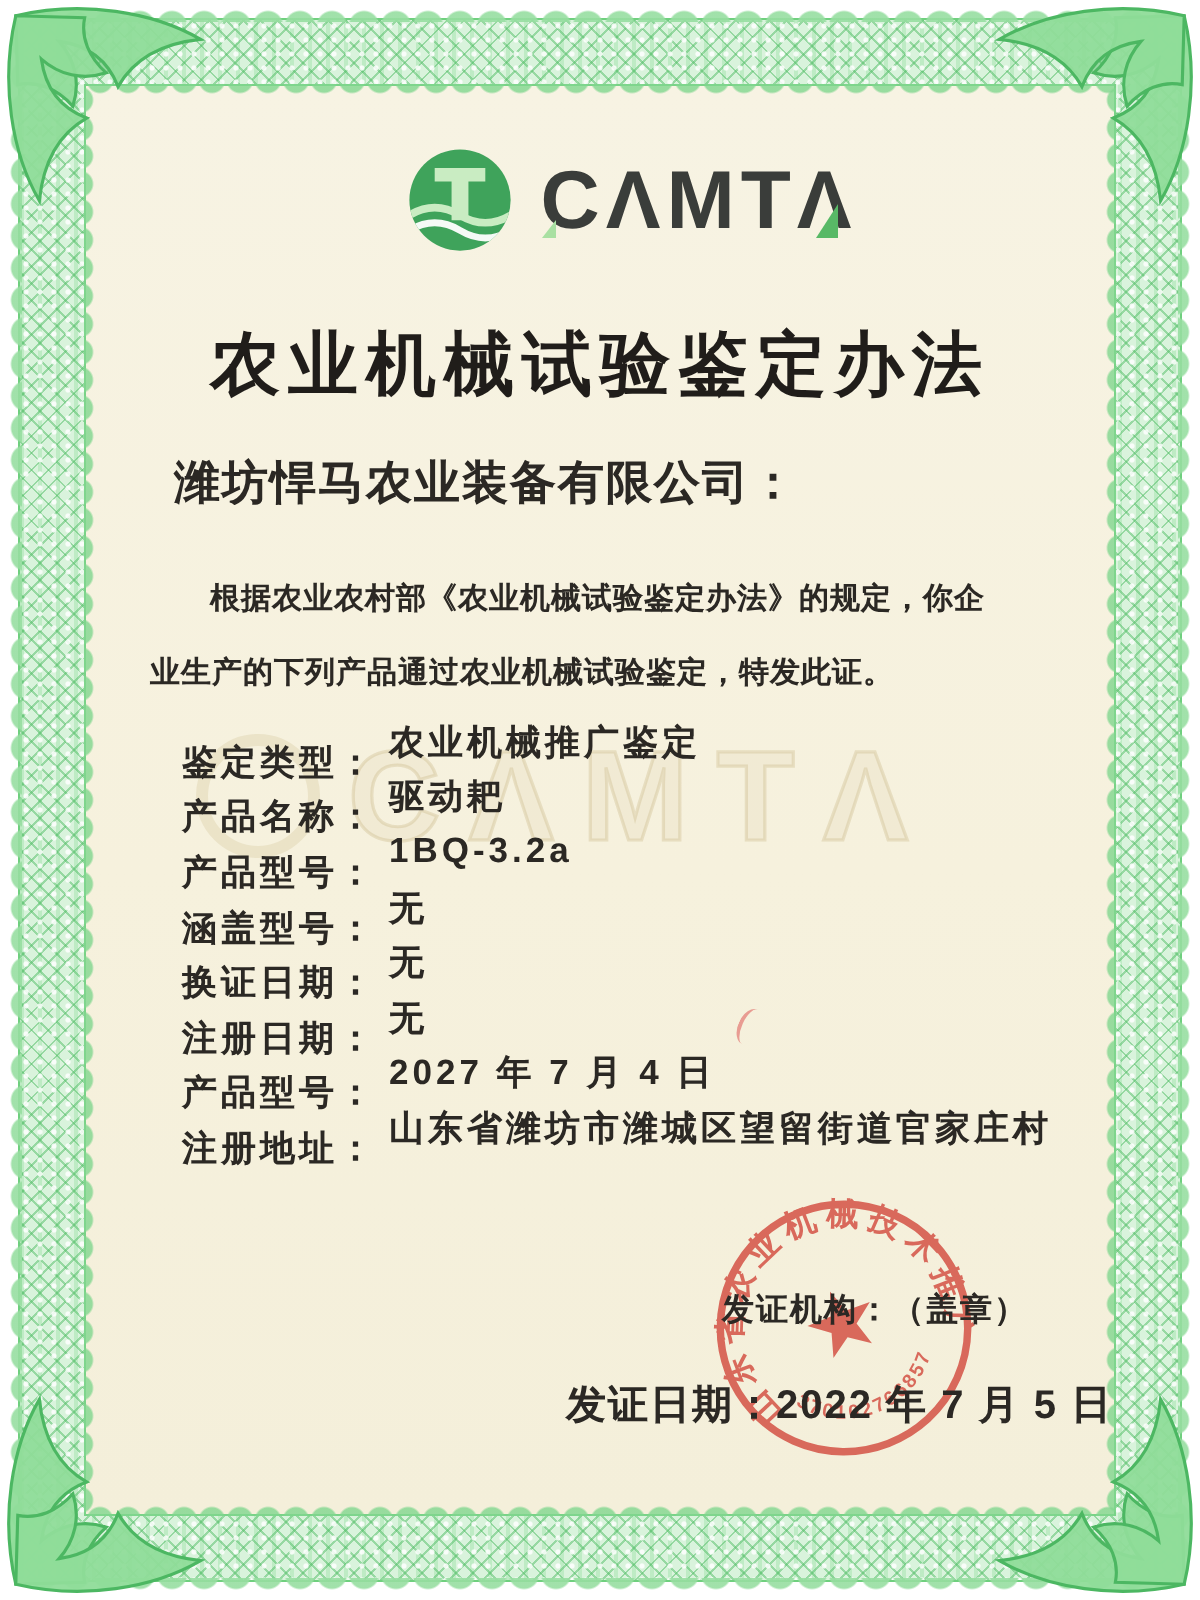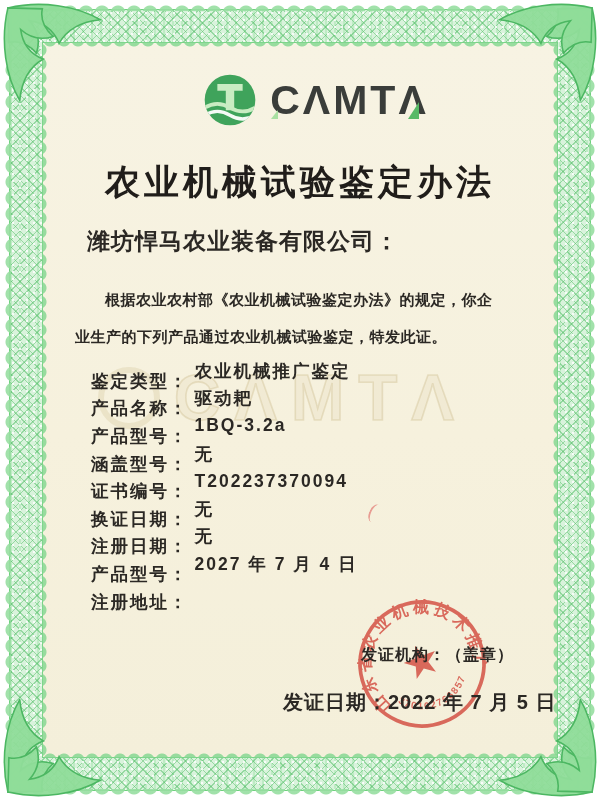--- a/index.html
+++ b/index.html
@@ -193,37 +193,34 @@
       </li>
       <li class="field-row">
         <span class="field-label">产品型号：</span>
         <span class="field-value">1BQ-3.2a</span>
       </li>
       <li class="field-row">
         <span class="field-label">涵盖型号：</span>
         <span class="field-value">无</span>
       </li>
       <li class="field-row">
-        <span class="field-label">证书编号：</span>
-        <span class="field-value">T202237370094</span>
-      </li>
-      <li class="field-row">
         <span class="field-label">换证日期：</span>
         <span class="field-value">无</span>
       </li>
       <li class="field-row">
         <span class="field-label">注册日期：</span>
         <span class="field-value">无</span>
       </li>
       <li class="field-row">
         <span class="field-label">产品型号：</span>
         <span class="field-value">2027 年 7 月 4 日</span>
       </li>
       <li class="field-row">
         <span class="field-label">注册地址：</span>
+        <span class="field-value">山东省潍坊市潍城区望留街道官家庄村</span>
       </li>
     </ul>
 
     <div class="issuer-line">
       <span>发证机构：</span><span>（盖章）</span>
     </div>
     <div class="date-line">
       <span>发证日期：</span><span>2022 年 7 月 5 日</span>
     </div>
 

